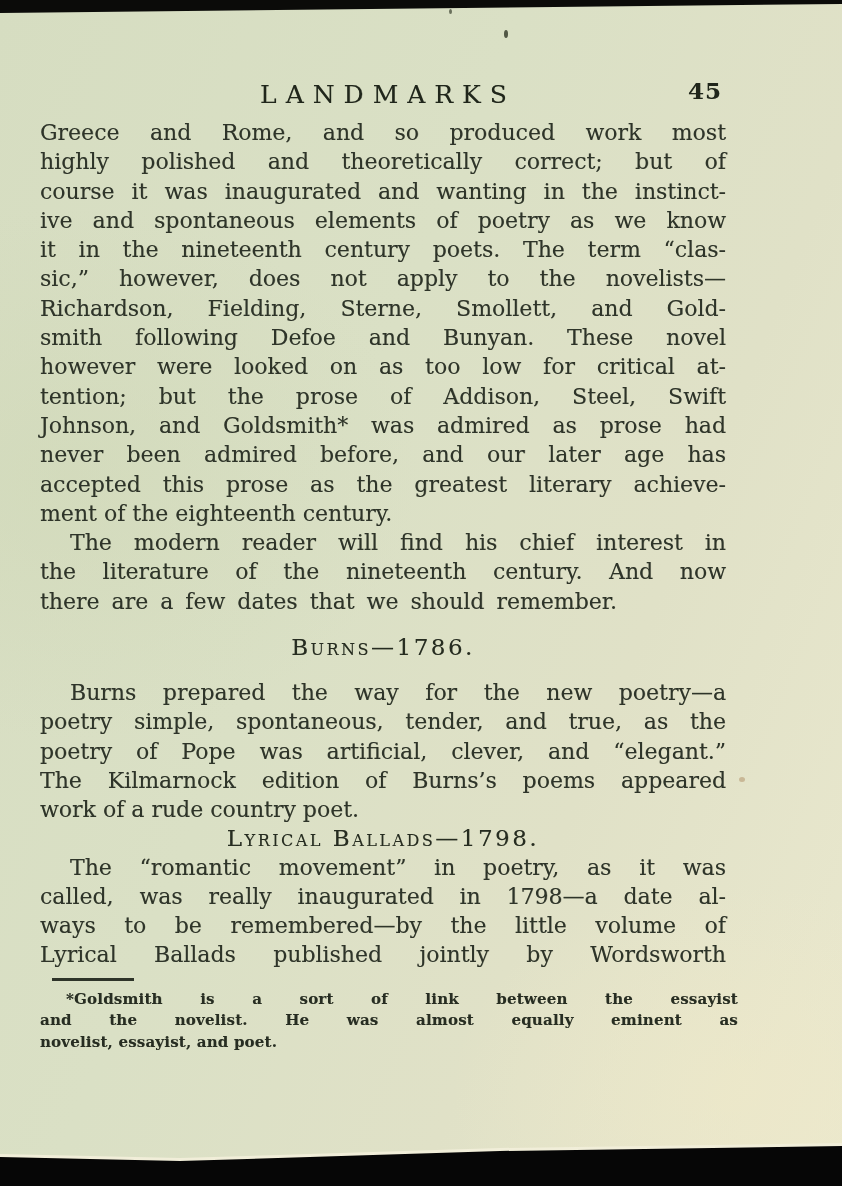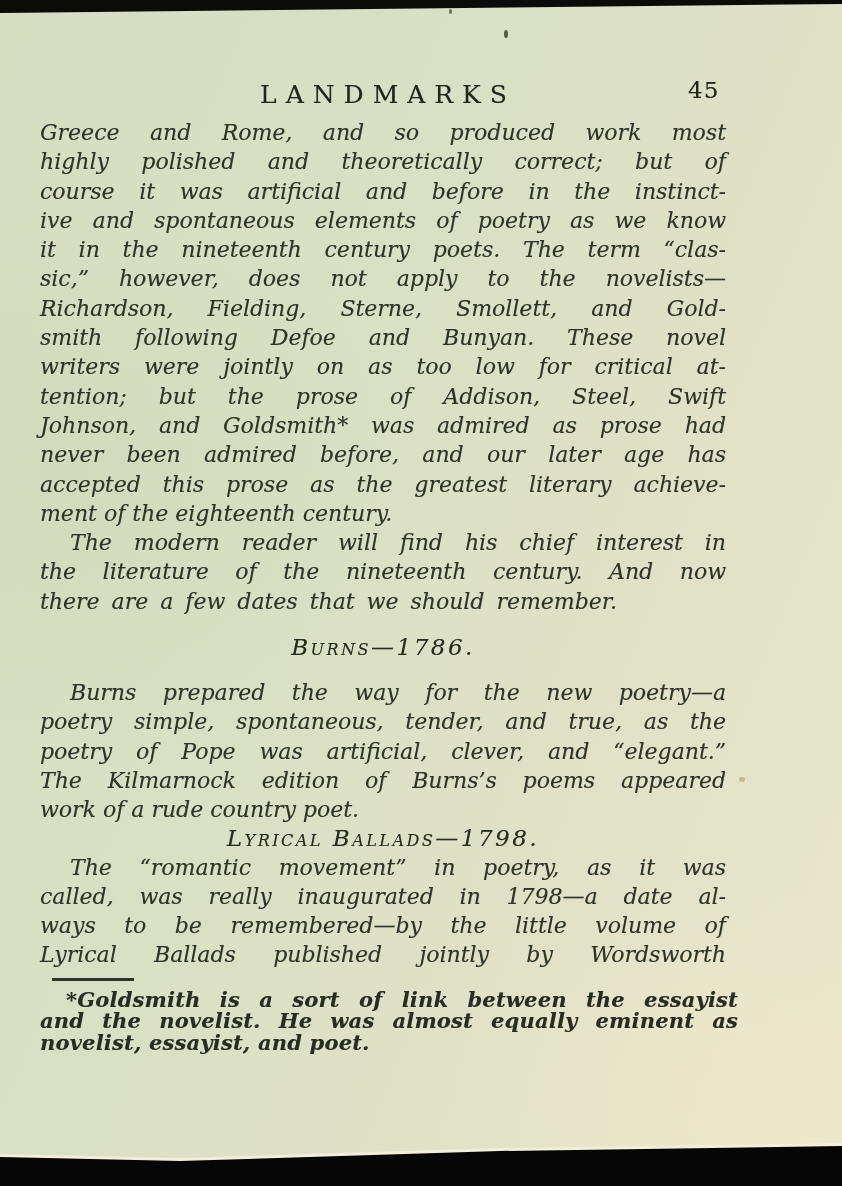--- a/index.html
+++ b/index.html
@@ -14,33 +14,33 @@
   }
   .ink{ text-shadow:0.3px 0.3px 0.6px rgba(40,46,35,0.35); }
   .top-strip{position:absolute;top:0;left:0;width:842px;height:14px;background:#0b0b09;
     clip-path:polygon(0 0,842px 0,842px 4px,0 13px);}
   .bottom-edge{position:absolute;left:0;top:1137px;width:842px;height:49px;background:#f1eed9;
     clip-path:polygon(0 17px,180px 21px,500px 11px,842px 6px,842px 49px,0 49px);}
   .bottom-band{position:absolute;left:0;top:1140px;width:842px;height:46px;background:#060606;
     clip-path:polygon(0 17px,180px 21px,500px 11px,842px 6px,842px 46px,0 46px);}
   .header-title{position:absolute;left:0;top:80px;width:776px;text-align:center;
     font-size:25px;letter-spacing:9px;color:#20261b;}
-  .page-number{position:absolute;left:688px;top:77px;font-size:23px;font-weight:normal;
+  .page-number{position:absolute;left:688px;top:77px;font-size:23px;font-weight:bold;
     letter-spacing:1px;color:#20261b;}
-  .column{position:absolute;left:40px;top:118px;width:686px;font-size:22px;line-height:29.3px;font-style:italic;}
+  .column{position:absolute;left:40px;top:118px;width:686px;font-size:22px;line-height:29.3px;}
   .paragraph{width:686px;}
   .line{min-height:29.3px;}
   .line.j{text-align:justify;text-align-last:justify;}
   .line.ind{text-indent:30px;}
   .line.wide{word-spacing:5px;}
   .heading{text-align:center;font-variant:small-caps;letter-spacing:2.5px;font-size:23px;
     line-height:30px;margin:16px 0;color:#262c20;}
   [data-name="heading-lyrical-ballads"]{margin-top:-2px;margin-bottom:0;}
   .rule{width:82px;height:3px;background:#2e3429;margin:8px 0 8px 12px;}
-  .footnote{font-size:21px;line-height:21.5px;font-weight:bold;width:698px;
+  .footnote{font-size:15px;line-height:21.5px;font-weight:bold;width:698px;
     letter-spacing:0.2px;color:#272d22;}
   .footnote .line{min-height:21.5px;}
   .footnote .line.ind{text-indent:26px;}
   .speck{position:absolute;border-radius:50%;}
   .speck-1{left:504px;top:30px;width:4px;height:8px;background:#3a402f;opacity:.85;}
   .speck-2{left:739px;top:777px;width:6px;height:5px;background:#b3946c;opacity:.55;}
   .speck-3{left:449px;top:9px;width:3px;height:5px;background:#3a402f;opacity:.7;}
 </style>
 </head>
 <body>
@@ -48,27 +48,27 @@
 <div class="page" data-name="book-page-scan">
   <div class="top-strip" data-name="scan-border-top"></div>
 
   <div class="header-title ink" data-name="running-head">LANDMARKS</div>
   <div class="page-number ink" data-name="page-number">45</div>
 
   <div class="column" data-name="text-column">
       <div class="paragraph ink" data-name="para-classic-prose">
         <div class="line j" data-name="text-line">Greece and Rome, and so produced work most</div>
         <div class="line j" data-name="text-line">highly polished and theoretically correct; but of</div>
-        <div class="line j" data-name="text-line">course it was artificial and before in the instinct-</div>
+        <div class="line j" data-name="text-line">course it was inaugurated and wanting in the instinct-</div>
         <div class="line j" data-name="text-line">ive and spontaneous elements of poetry as we know</div>
         <div class="line j" data-name="text-line">it in the nineteenth century poets. The term “clas-</div>
         <div class="line j" data-name="text-line">sic,” however, does not apply to the novelists—</div>
         <div class="line j" data-name="text-line">Richardson, Fielding, Sterne, Smollett, and Gold-</div>
         <div class="line j" data-name="text-line">smith following Defoe and Bunyan. These novel</div>
-        <div class="line j" data-name="text-line">writers were jointly on as too low for critical at-</div>
+        <div class="line j" data-name="text-line">however were looked on as too low for critical at-</div>
         <div class="line j" data-name="text-line">tention; but the prose of Addison, Steel, Swift</div>
         <div class="line j" data-name="text-line">Johnson, and Goldsmith* was admired as prose had</div>
         <div class="line j" data-name="text-line">never been admired before, and our later age has</div>
         <div class="line j" data-name="text-line">accepted this prose as the greatest literary achieve-</div>
         <div class="line" data-name="text-line">ment of the eighteenth century.</div>
       </div>
       <div class="paragraph ink" data-name="para-modern-reader">
         <div class="line j ind" data-name="text-line">The modern reader will find his chief interest in</div>
         <div class="line j" data-name="text-line">the literature of the nineteenth century. And now</div>
         <div class="line wide" data-name="text-line">there are a few dates that we should remember.</div>

